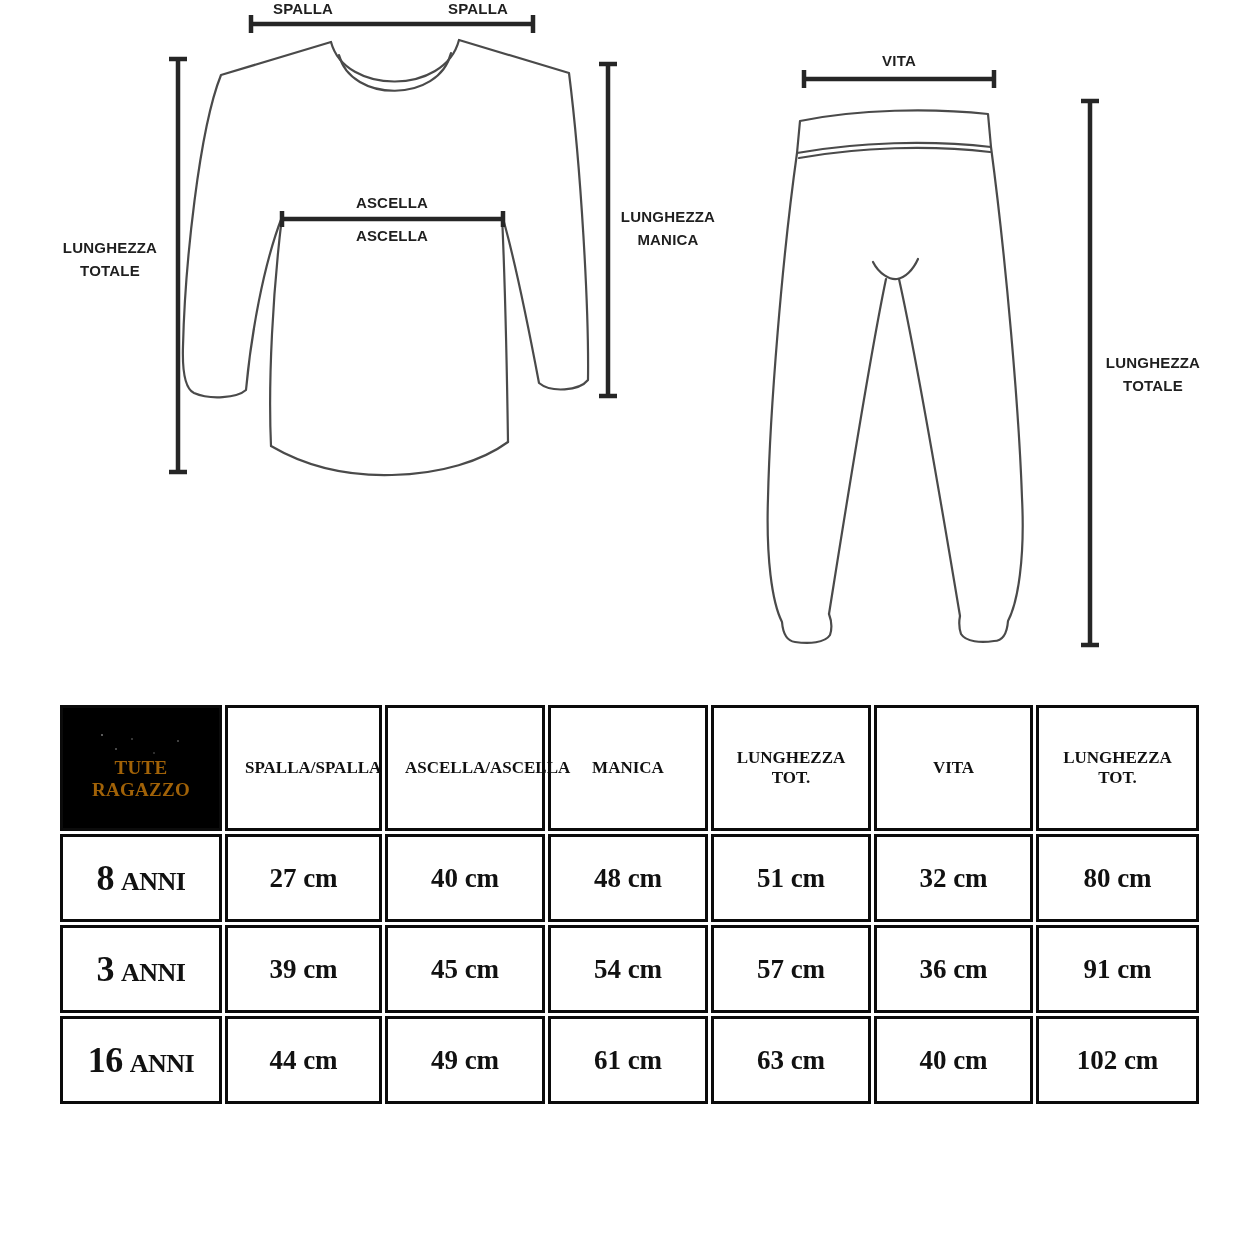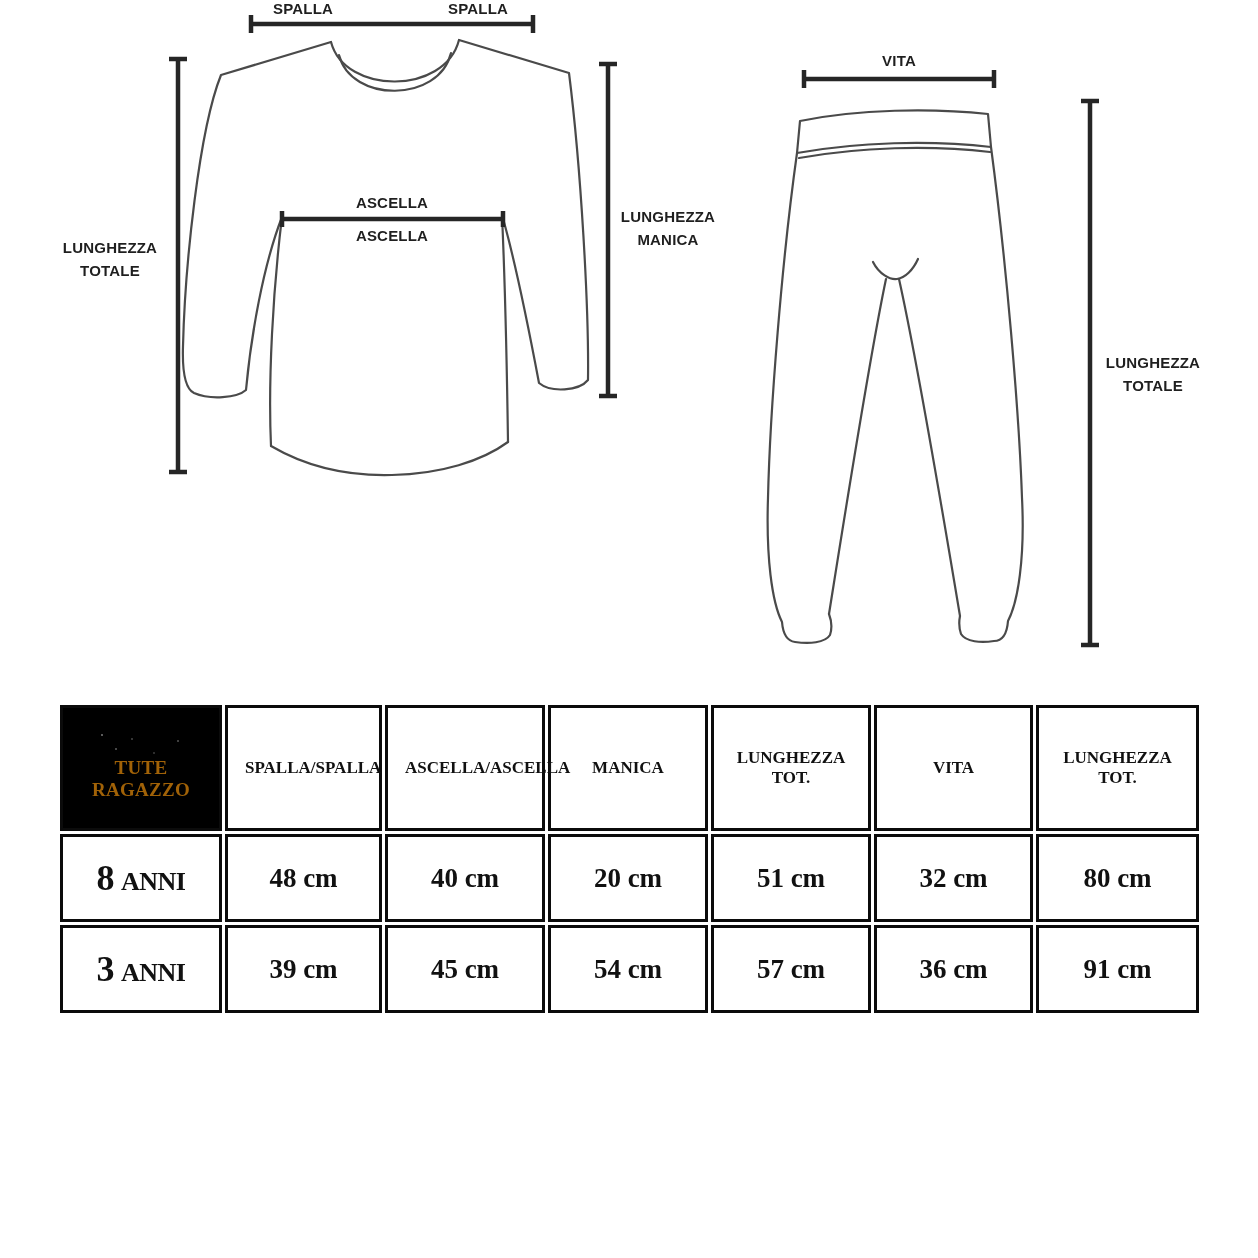--- a/index.html
+++ b/index.html
@@ -143,33 +143,44 @@
         <th>LUNGHEZZA TOT.</th>
         <th>VITA</th>
         <th>LUNGHEZZA TOT.</th>
       </tr>
     </thead>
     <tbody>
       <tr>
         <td>
           <span class="size-num">8</span><span class="size-unit">ANNI</span>
         </td>
+        <td>27 cm</td>
+        <td>40 cm</td>
         <td>48 cm</td>
-        <td>40 cm</td>
-        <td>20 cm</td>
         <td>51 cm</td>
         <td>32 cm</td>
         <td>80 cm</td>
       </tr>
       <tr>
         <td>
           <span class="size-num">3</span><span class="size-unit">ANNI</span>
         </td>
         <td>39 cm</td>
         <td>45 cm</td>
         <td>54 cm</td>
         <td>57 cm</td>
         <td>36 cm</td>
         <td>91 cm</td>
       </tr>
+      <tr>
+        <td>
+          <span class="size-num">16</span><span class="size-unit">ANNI</span>
+        </td>
+        <td>44 cm</td>
+        <td>49 cm</td>
+        <td>61 cm</td>
+        <td>63 cm</td>
+        <td>40 cm</td>
+        <td>102 cm</td>
+      </tr>
     </tbody>
   </table>
 </div>
 
 </body></html>

